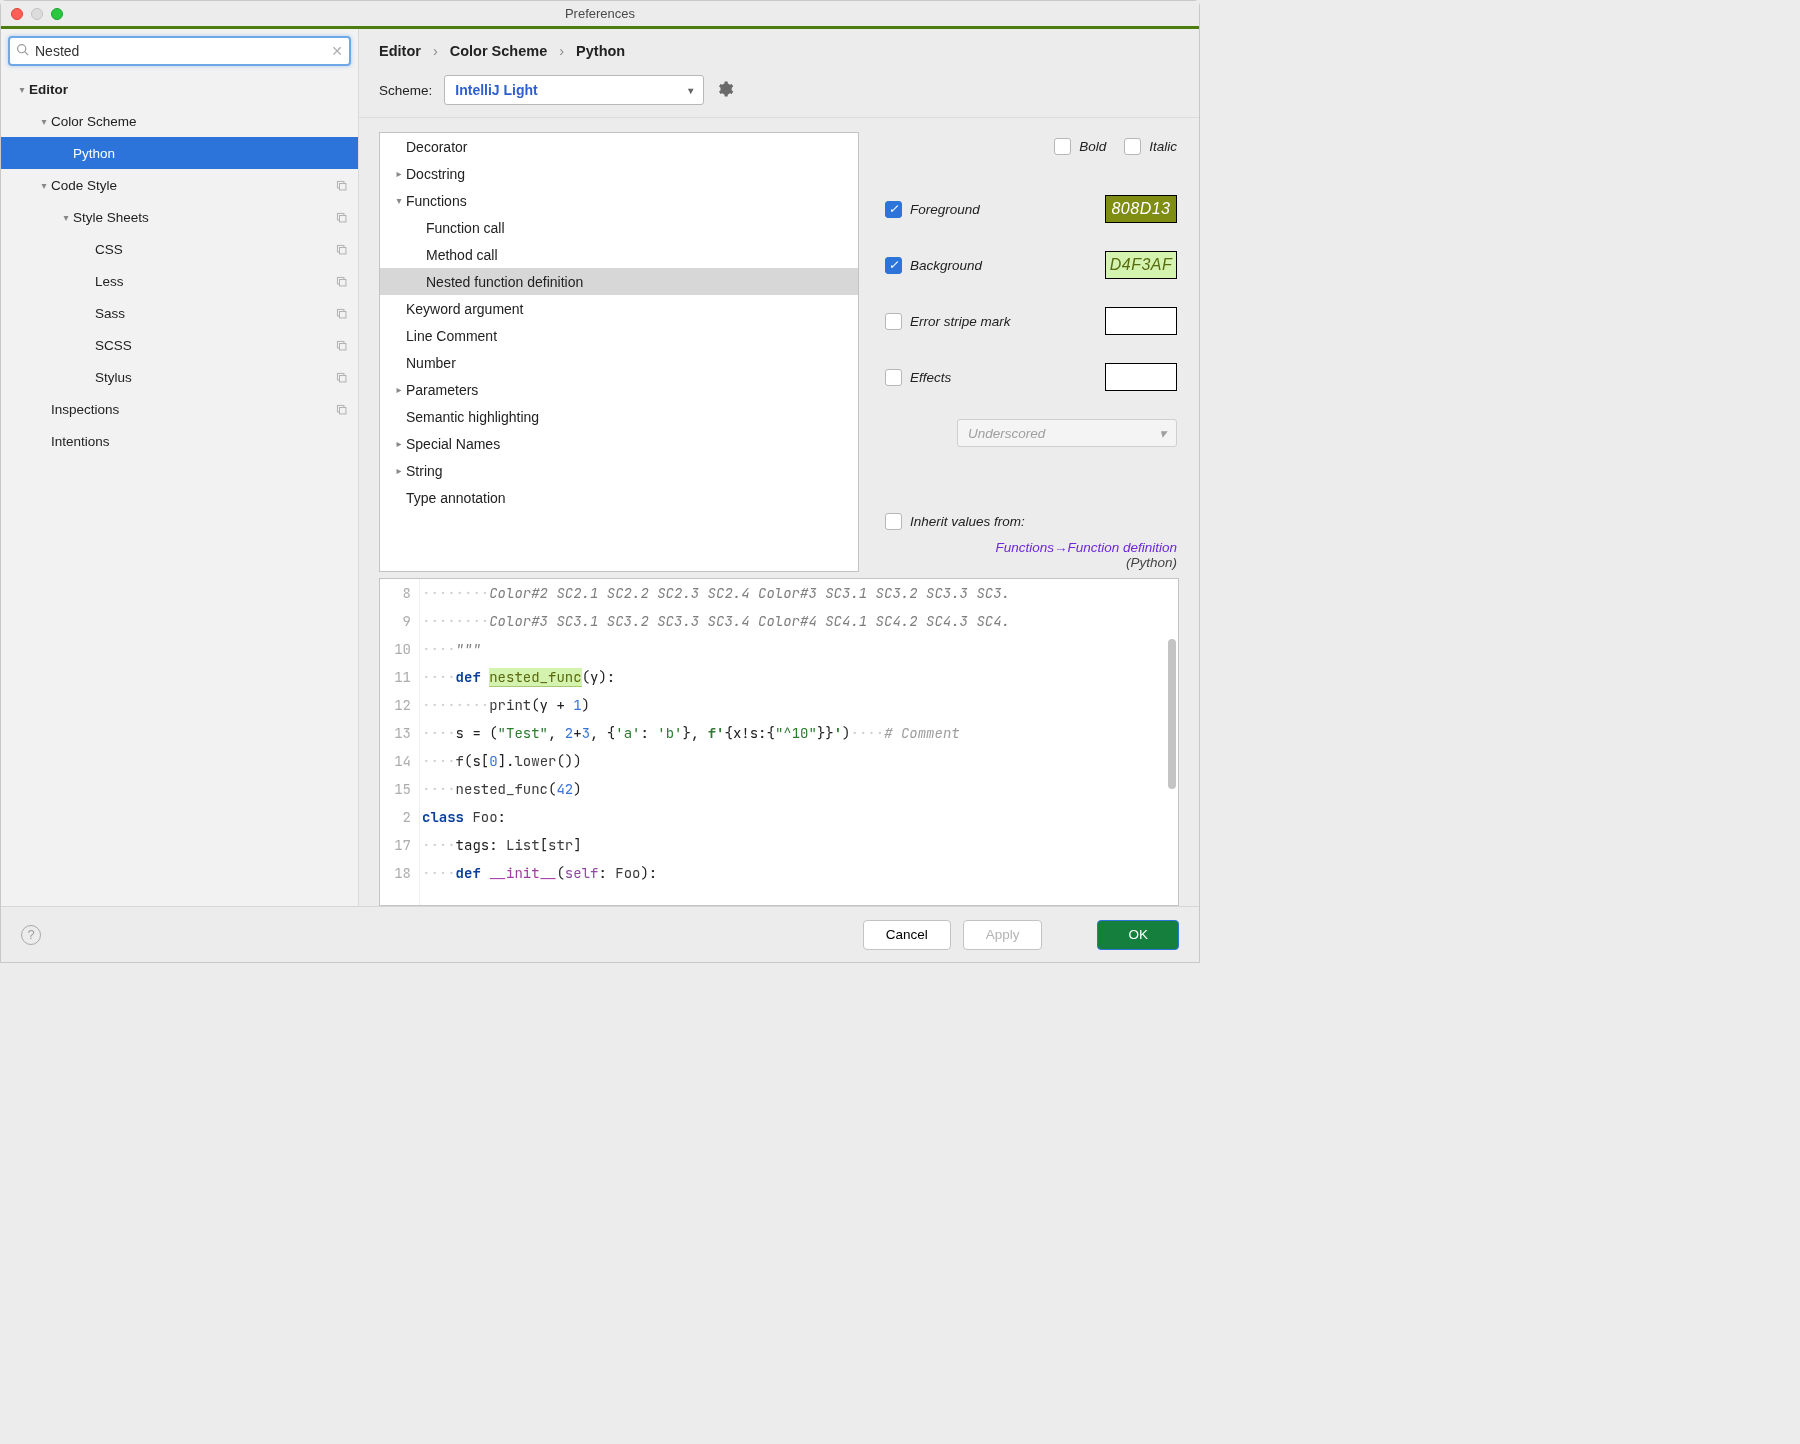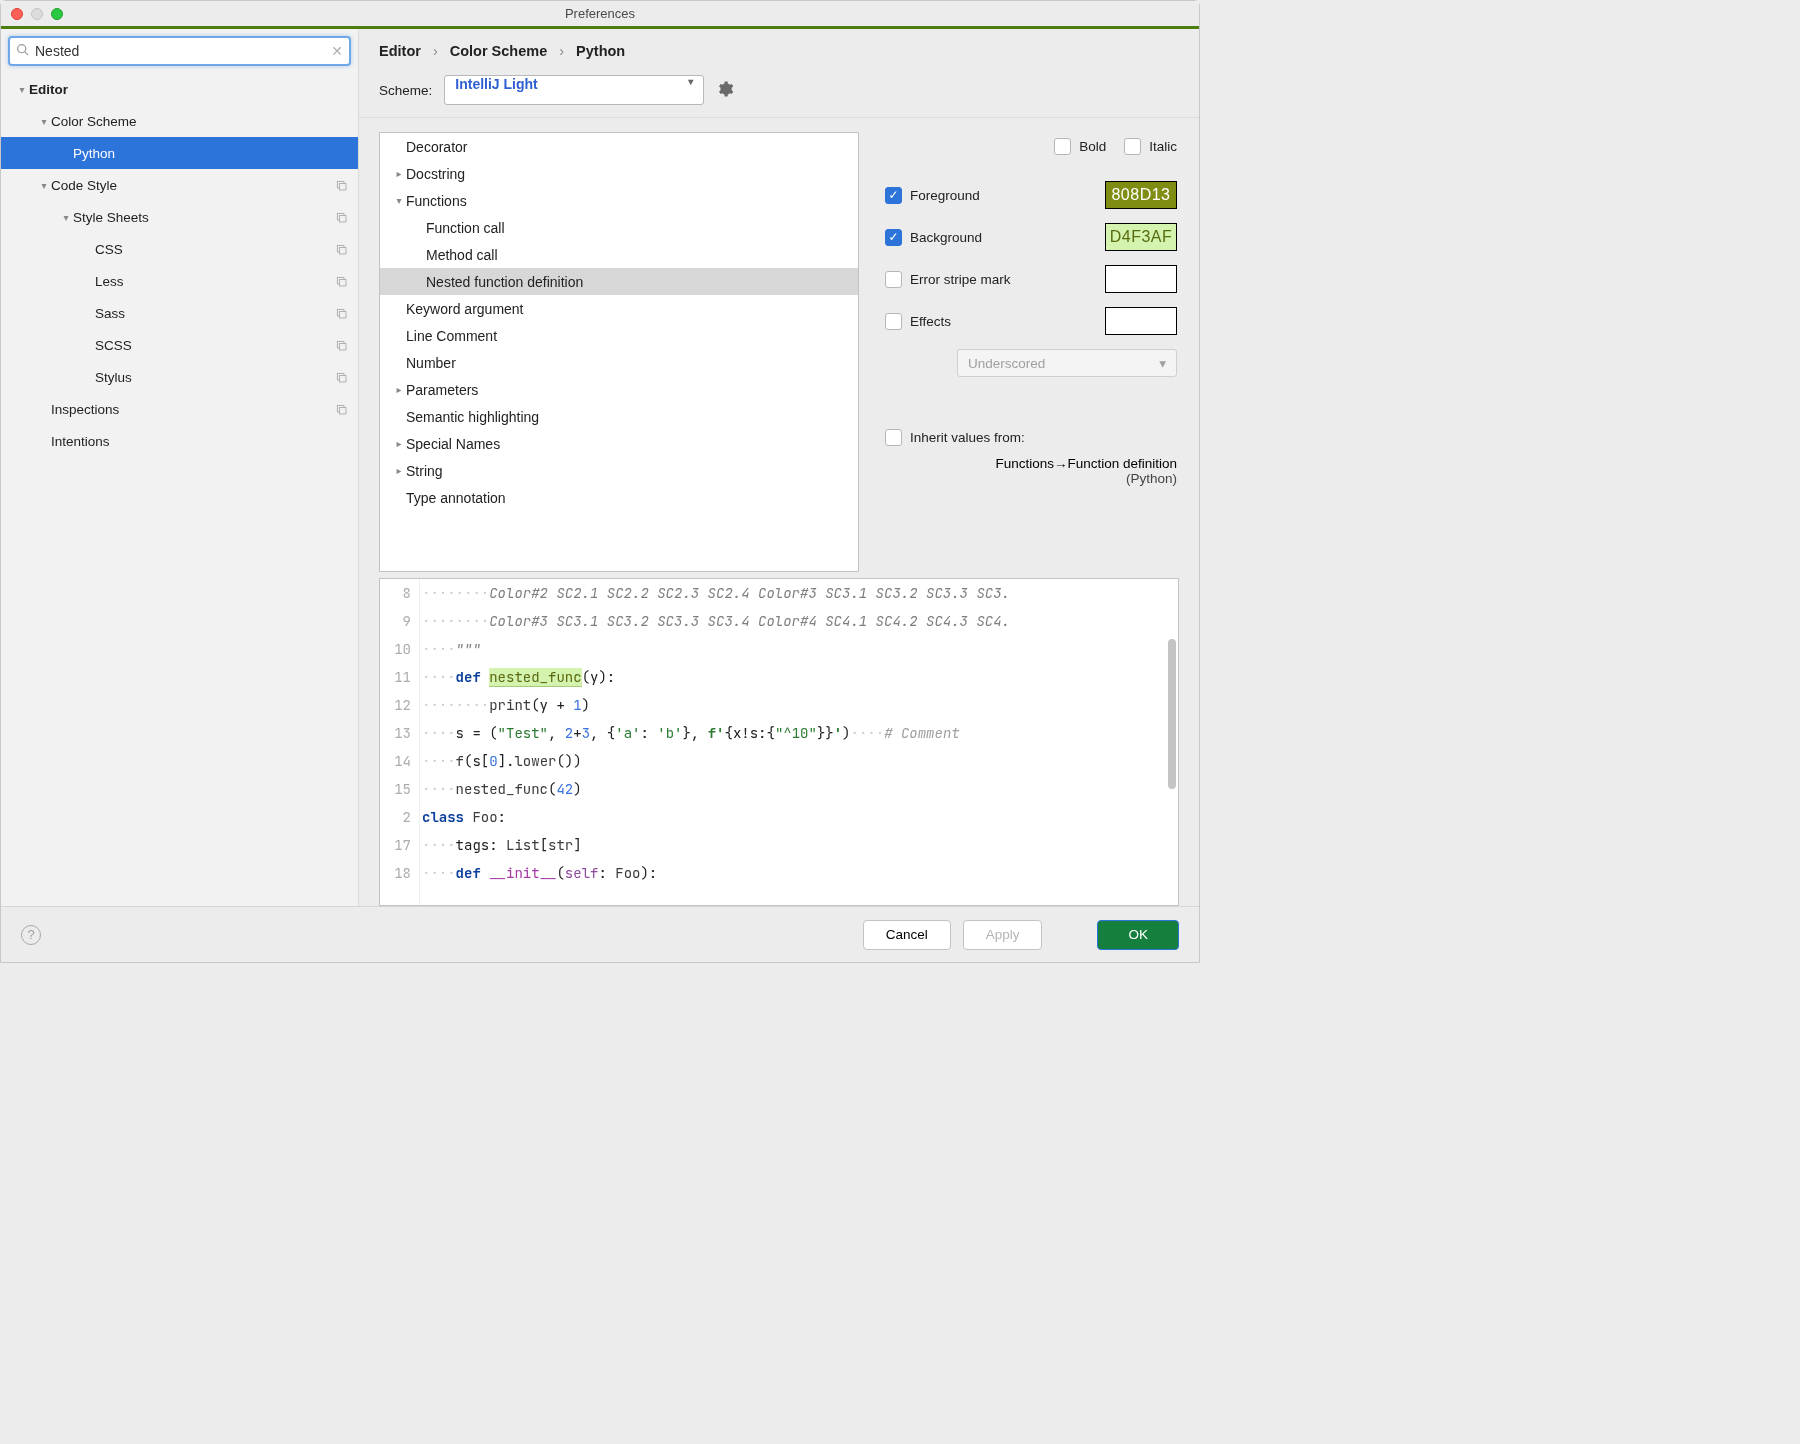--- a/index.html
+++ b/index.html
@@ -30,44 +30,44 @@
 .tree-row .copy-icon { opacity: 0.55; }
 .pad0 { padding-left: 14px; }
 .pad1 { padding-left: 36px; }
 .pad2 { padding-left: 58px; }
 .pad3 { padding-left: 80px; }
 .right { flex: 1; display: flex; flex-direction: column; overflow: hidden; }
 .crumbs { padding: 14px 20px 10px; font-size: 14.5px; font-weight: 600; display: flex; gap: 12px; align-items: center; }
 .crumbs .sep { color: #8a8a8a; font-weight: 400; }
 .scheme-row { display: flex; align-items: center; gap: 12px; padding: 6px 20px 12px; border-bottom: 1px solid #dcdcdc; }
 .scheme-row label { font-size: 13.5px; }
-.scheme-select { height: 30px; width: 260px; border: 1px solid #b8b8b8; border-radius: 3px; background: #fff; display: flex; padding: 0 10px; justify-content: space-between; }
+.scheme-select { height: 30px; width: 260px; border: 1px solid #b8b8b8; border-radius: 3px; background: #fff; display: flex; align-items: center; padding: 0 10px; justify-content: space-between; }
 .scheme-select span { color: #2d5fd3; font-size: 14px; font-weight: 600; }
 .scheme-select .tri { color: #666; font-size: 10px; }
 .gear-btn { color: #666; }
 .main-area { flex: 1; display: flex; flex-direction: column; overflow: hidden; padding: 14px 20px 0 20px; gap: 6px; }
 .upper { display: flex; gap: 24px; height: 440px; }
 .cat-list { width: 480px; border: 1px solid #c3c3c3; background: #fff; overflow: auto; font-size: 14px; }
 .cat-row { height: 27px; display: flex; align-items: center; cursor: pointer; }
 .cat-row.selected { background: #d7d7d7; }
 .cat-row .arrow { width: 14px; text-align: center; color: #888; font-size: 10px; }
 .cpad0 { padding-left: 12px; align-items: center; }
 .cpad1 { padding-left: 32px; }
-.props { flex: 1; padding: 6px 2px 0 2px; font-size: 13.5px; display: flex; flex-direction: column; gap: 2px; }
+.props { flex: 1; padding: 6px 2px 0 2px; font-size: 13.5px; display: flex; flex-direction: column; gap: 16px; font-style: italic; }
 .props .topline { display: flex; justify-content: flex-end; gap: 18px; margin-bottom: 18px; }
 .check { display: flex; align-items: center; gap: 8px; }
 .cbox { width: 17px; height: 17px; border: 1px solid #b7b7b7; border-radius: 3px; background: #fff; display: inline-flex; align-items: center; justify-content: center; }
 .cbox.checked { background: #2d74da; border-color: #2d74da; color: #fff; font-size: 12px; }
 .prop-row { display: flex; align-items: center; height: 40px; }
 .prop-row .label { flex: 1; }
 .swatch { width: 72px; height: 28px; border: 1px solid #000000; font-family: inherit; font-size: 16px; display: flex; align-items: center; justify-content: center; color: #fff; letter-spacing: 0.5px; }
 .effects-select { height: 28px; width: 220px; border: 1px solid #cfcfcf; border-radius: 3px; background: #f4f4f4; color: #a0a0a0; display: flex; align-items: center; justify-content: space-between; padding: 0 10px; margin-left: auto; font-size: 13.5px; }
 .inherit-block { margin-top: 44px; }
 .inherit-link { text-align: right; margin-top: 10px; font-size: 13.5px; }
-.inherit-link a { color: #000000; text-decoration: none; }
+.inherit-link a { color: #6d28d9; text-decoration: none; }
 .inherit-link .plain { color: #444; display: block; }
 .editor { flex: 1; border: 1px solid #c3c3c3; background: #fff; display: flex; font-family: "Menlo", "JetBrains Mono", Consolas, monospace; font-size: 14px; line-height: 28px; overflow: hidden; position: relative; }
 .gutter { width: 40px; text-align: right; color: #adadad; background: #fff; border-right: 1px solid #eee; padding-right: 8px; user-select: none; }
 .code { flex: 1; overflow: hidden; white-space: pre; padding-left: 2px; }
 .code .ws { color: #d0d0d0; }
 .code .kw { color: #0a3f9c; font-weight: 600; }
 .code .ds { color: #7e7e7e; font-style: italic; }
 .code .fn { color: #3b3b3b; }
 .code .hl { background: #d4f3af; color: #5a680f; border-bottom: 1.5px solid #a7c876; }
 .code .num { color: #3a73db; }

